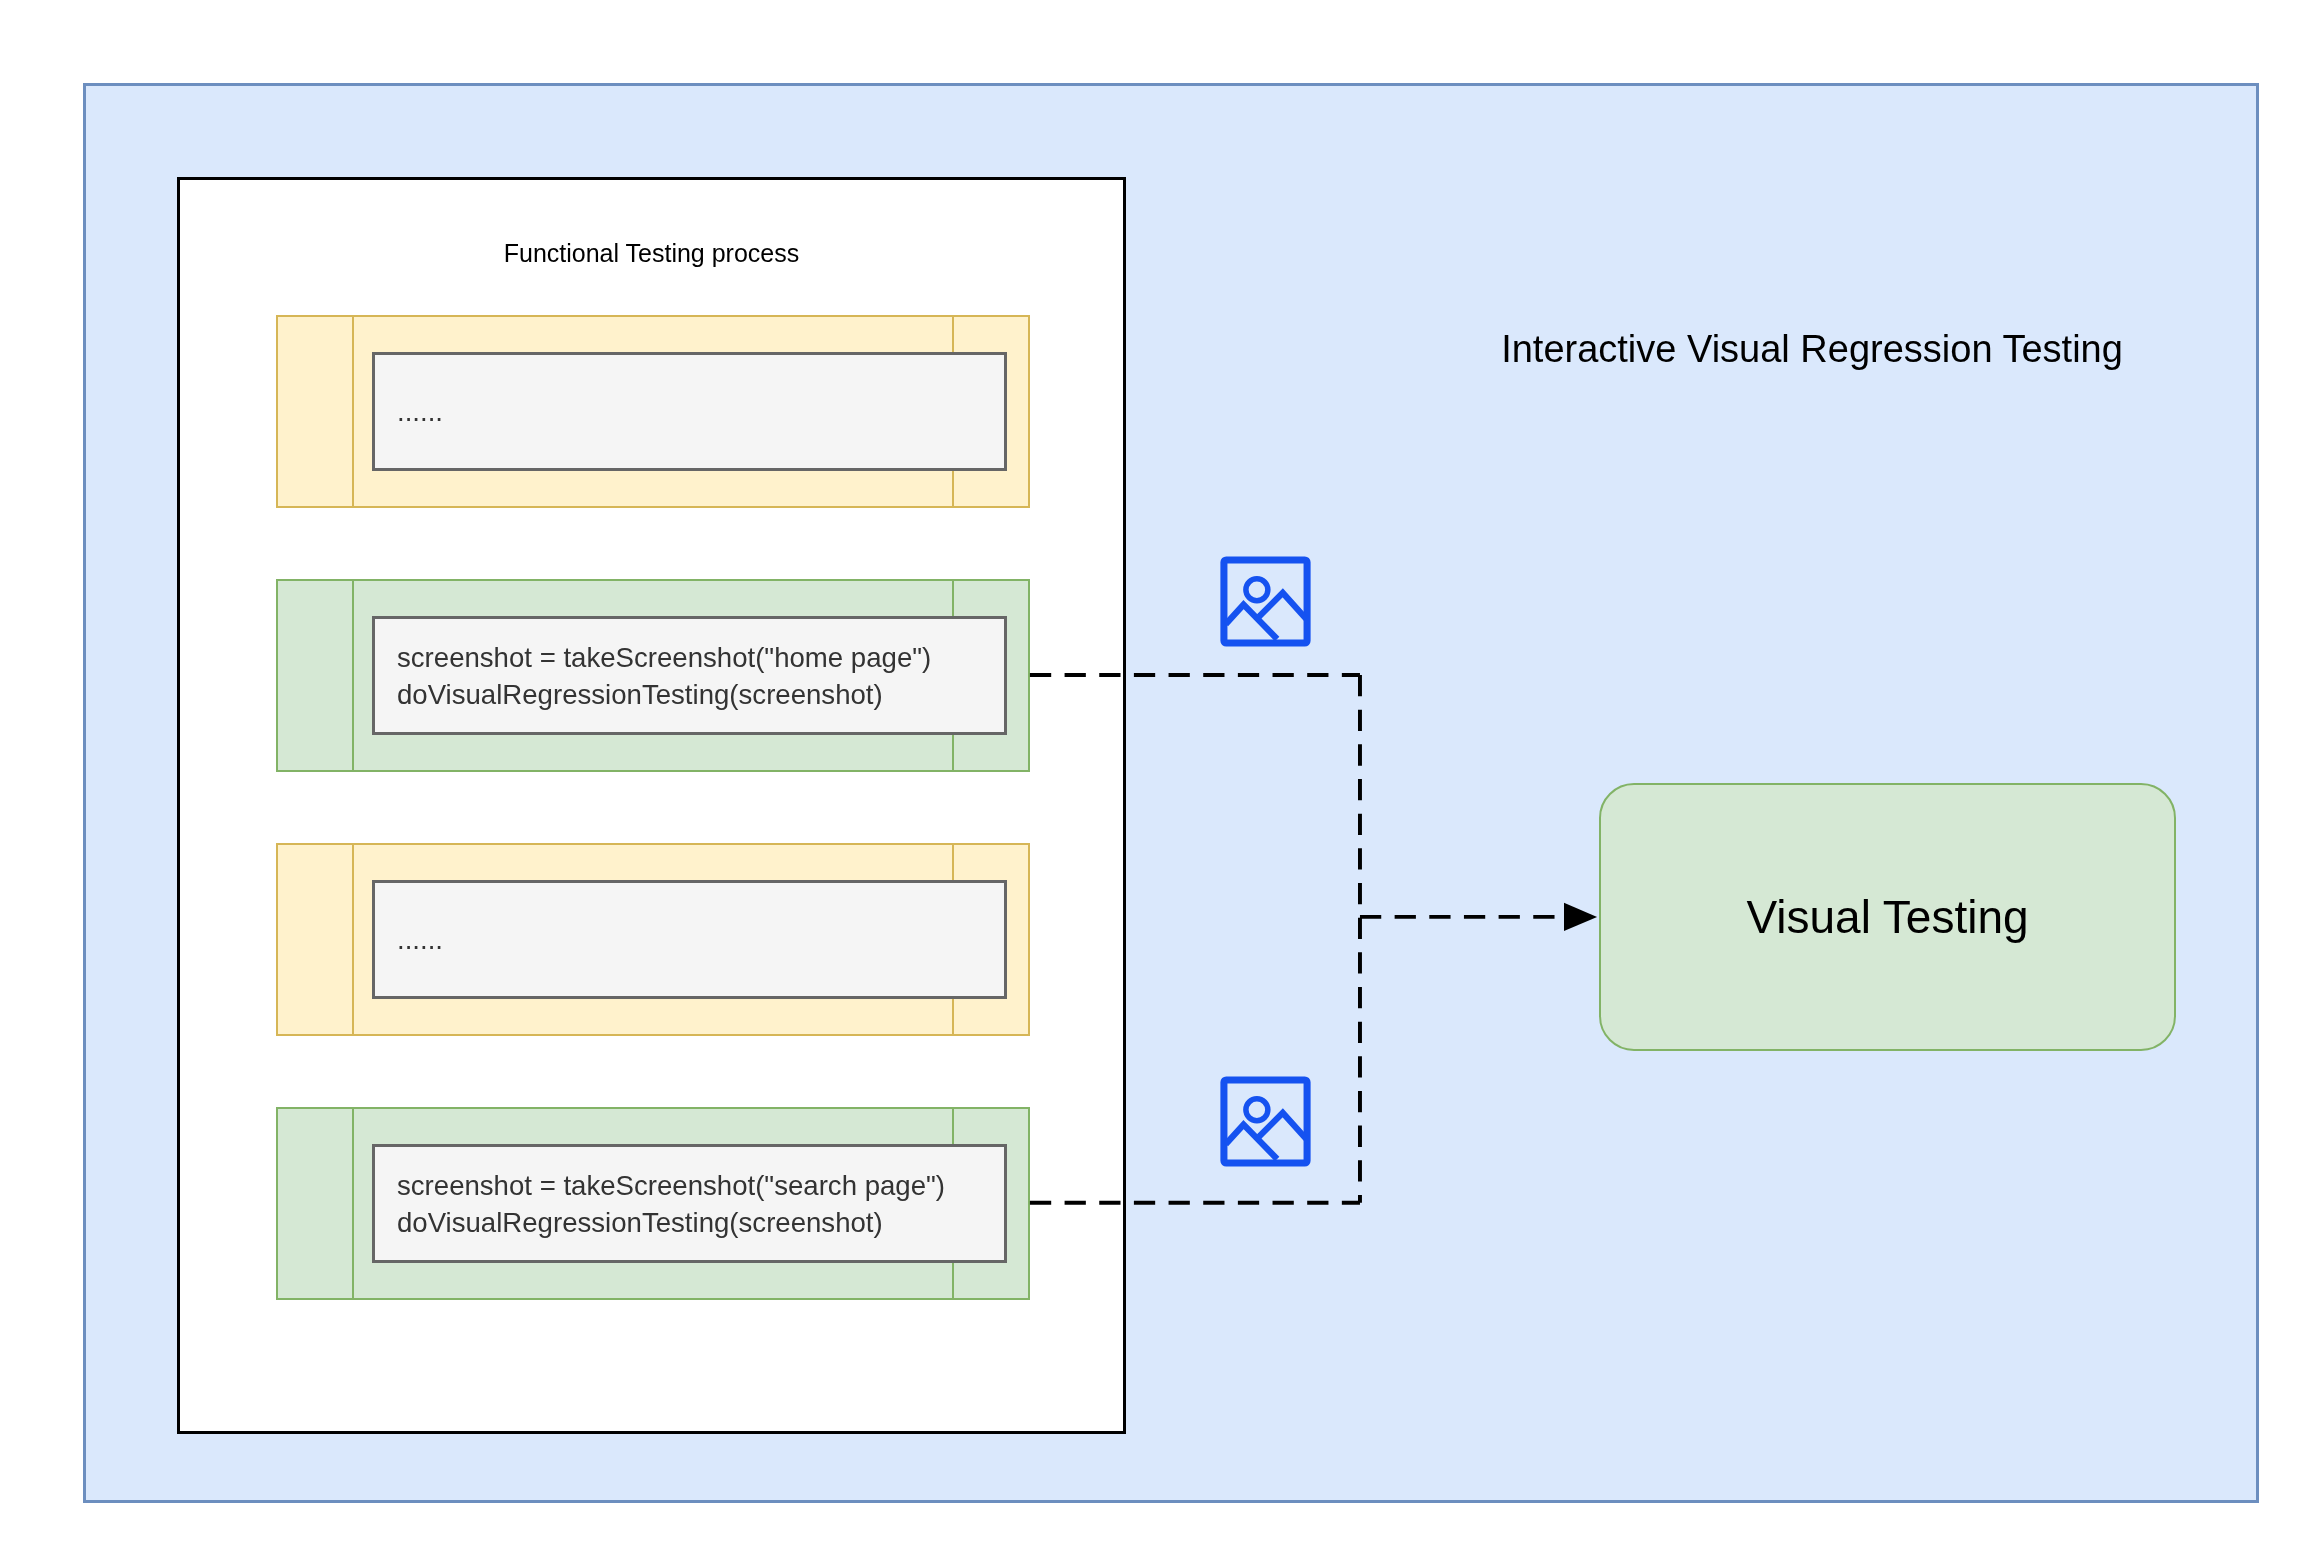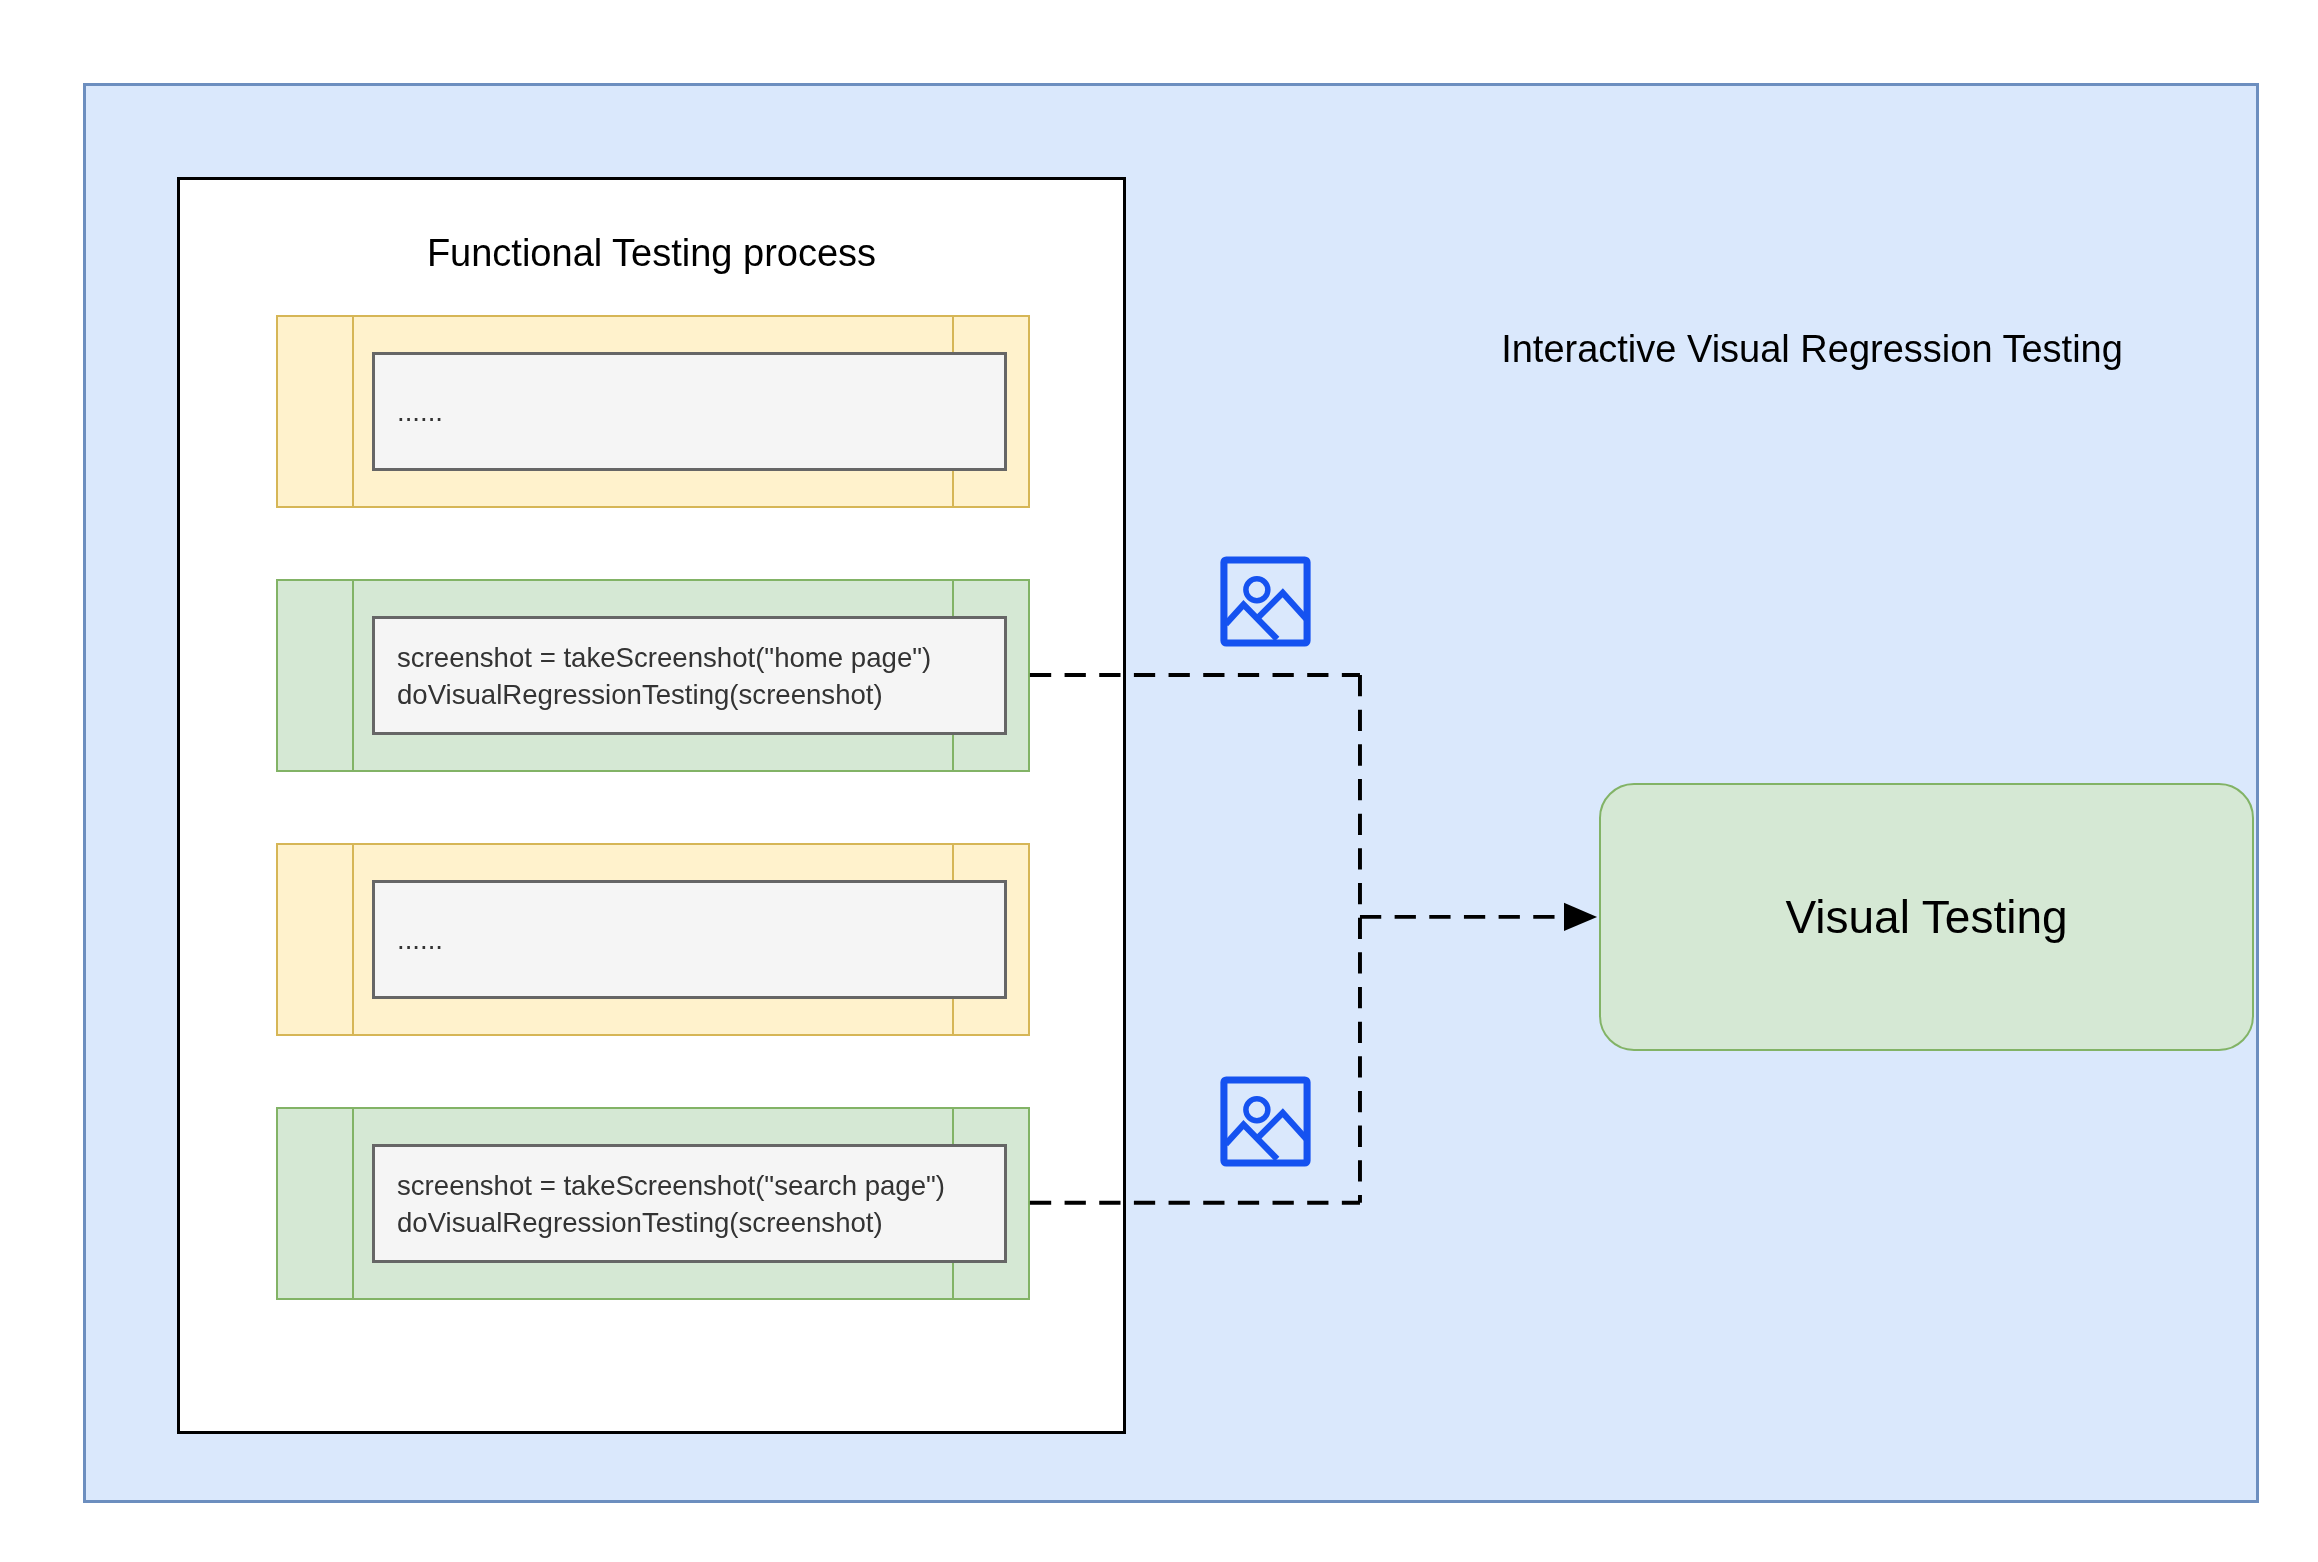--- a/index.html
+++ b/index.html
@@ -31,21 +31,21 @@
     width: 949px; height: 1257px;
     background: var(--container-fill, #ffffff);
     border: 3.2px solid var(--container-stroke, #000000);
     box-sizing: border-box;
   }
   .container-title {
     position: absolute;
     left: 177px; top: 233px;
     width: 949px;
     text-align: center;
-    font-size: 38px;
+    font-size: 25px;
     line-height: 41px;
     color: #000000;
     white-space: nowrap;
   }
   
   .step-row {
     position: absolute;
     left: 276px;
     width: 754px; height: 193px;
     box-sizing: border-box;
@@ -104,21 +104,21 @@
     text-align: center;
     font-size: 38px;
     line-height: 43px;
     color: #000000;
     white-space: nowrap;
   }
   
   .vt-node {
     position: absolute;
     left: 1599px; top: 783px;
-    width: 655px; height: 268px;
+    width: 577px; height: 268px;
     background: var(--green-fill, #d5e8d4);
     border: 2.4px solid var(--green-stroke, #82b366);
     border-radius: 35px;
     box-sizing: border-box;
     display: flex;
     align-items: center;
     justify-content: center;
   }
   .vt-label {
     font-size: 46px;

